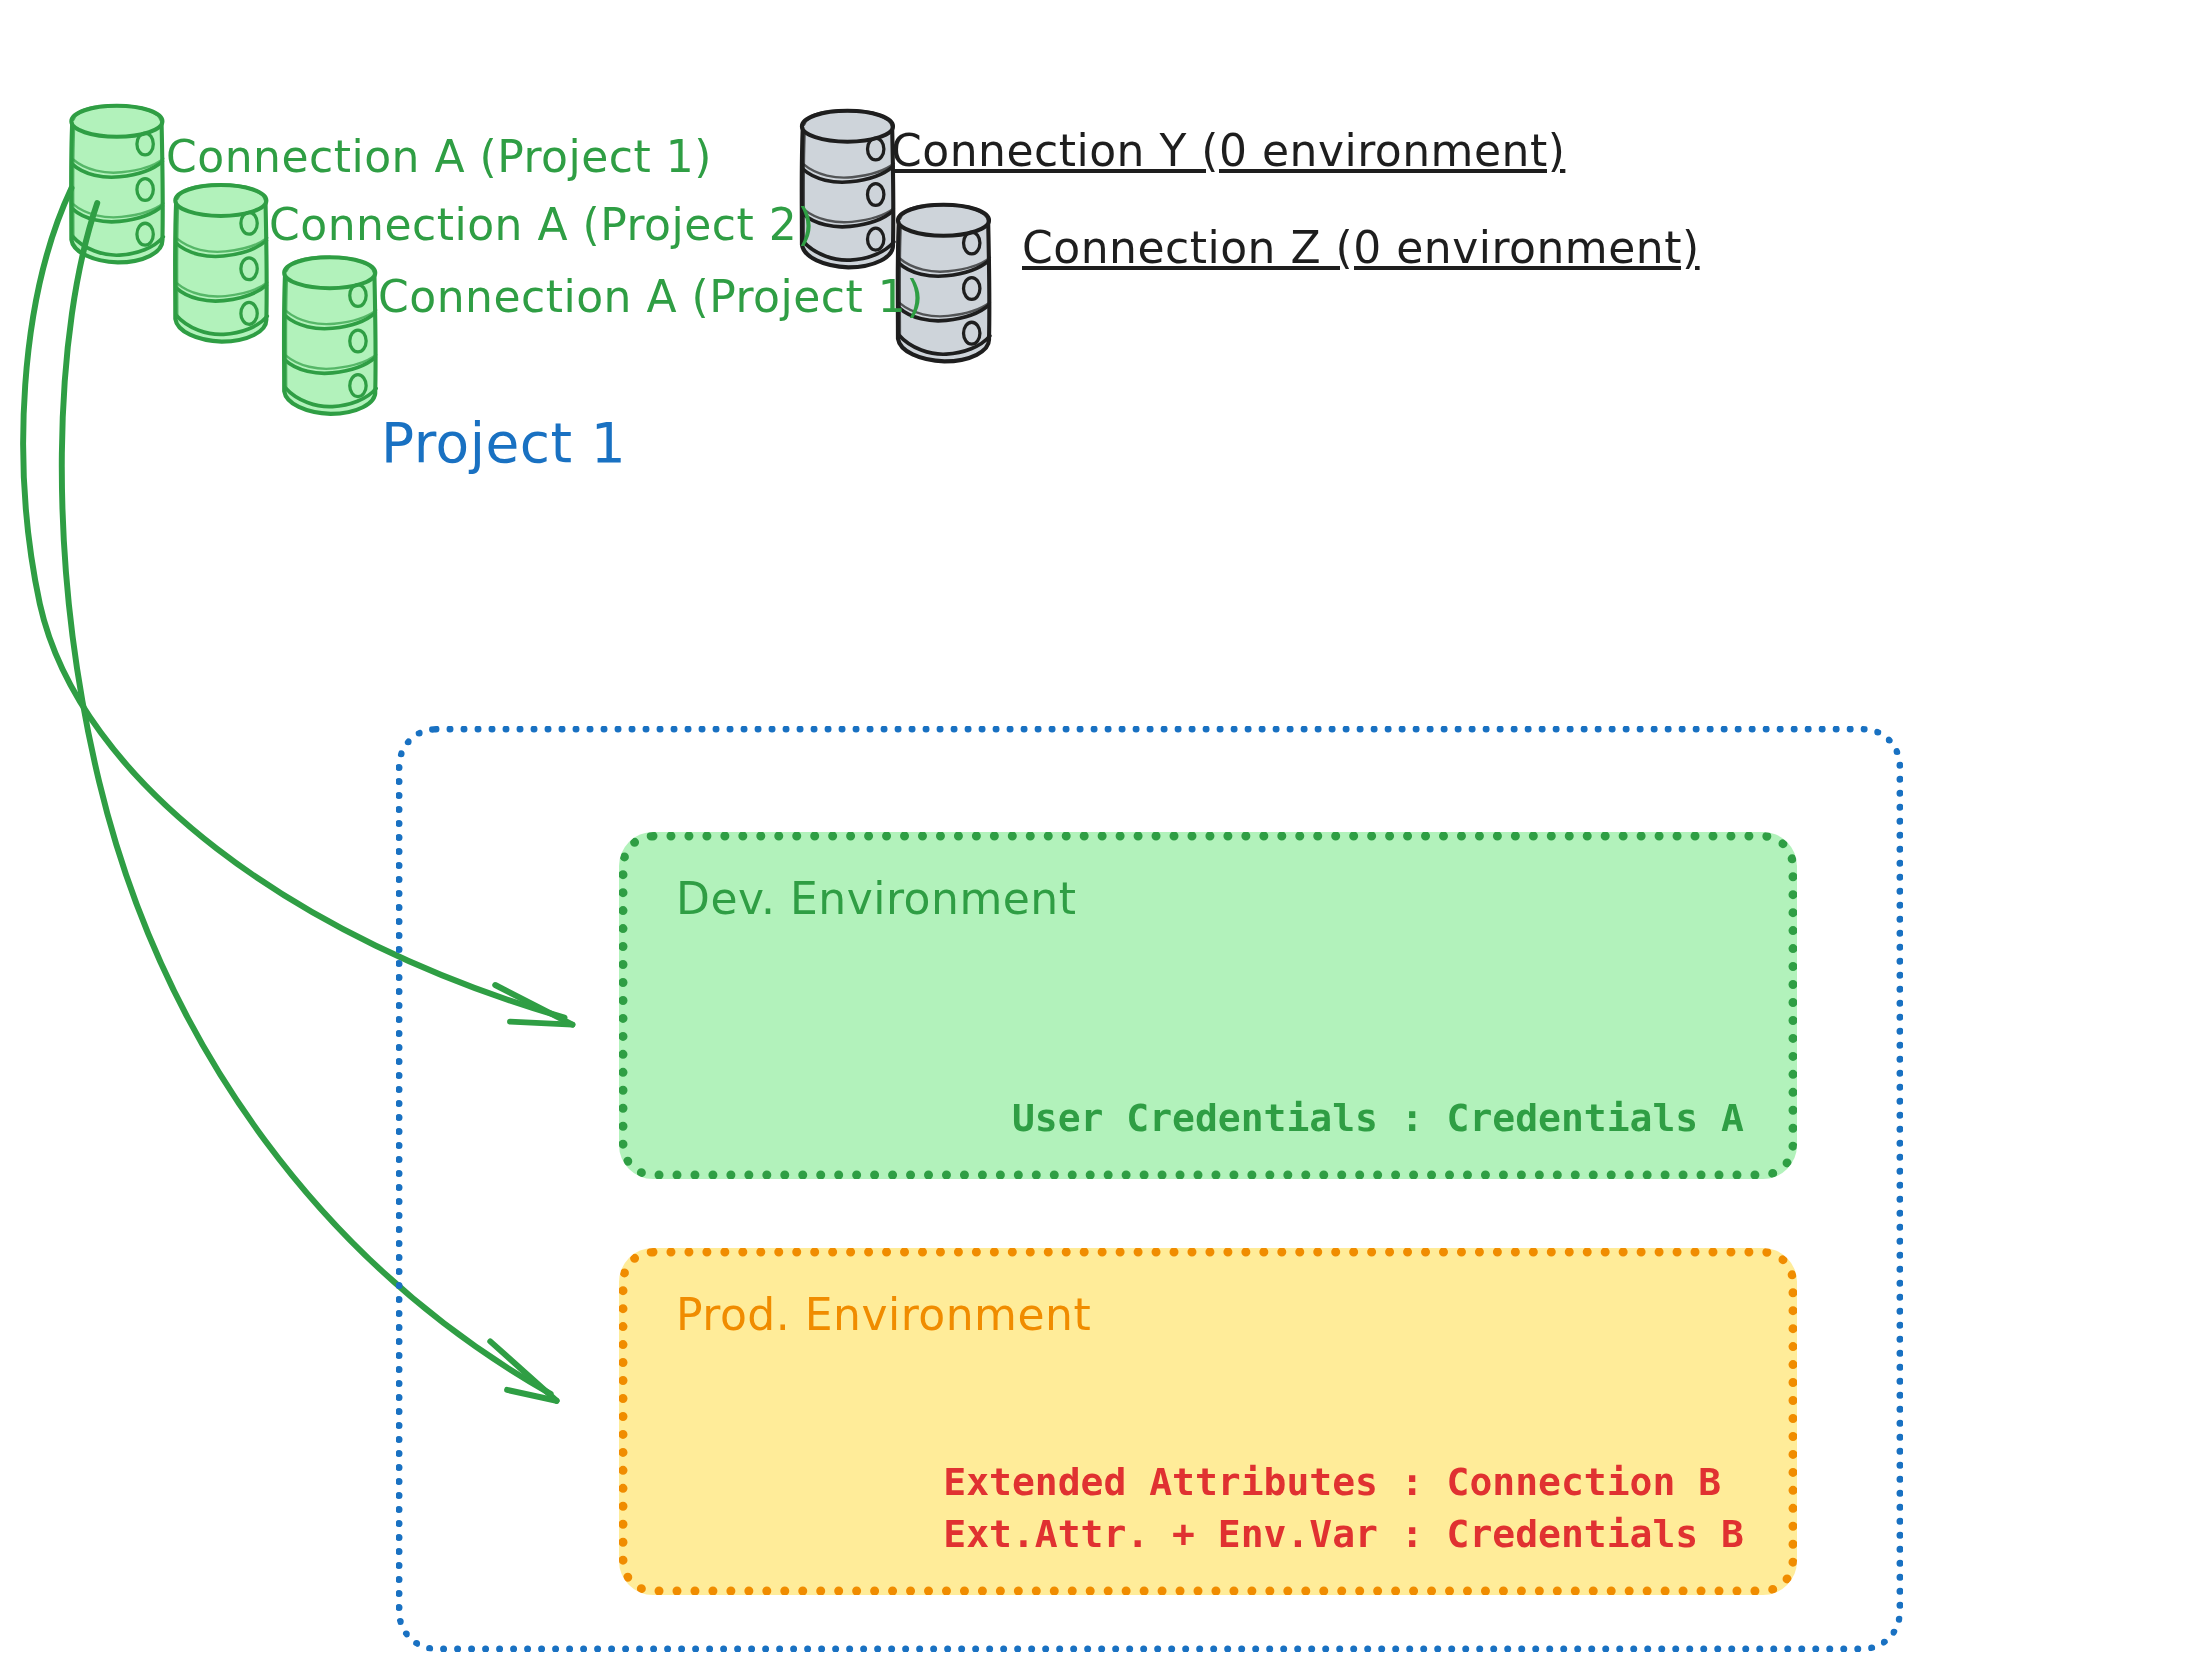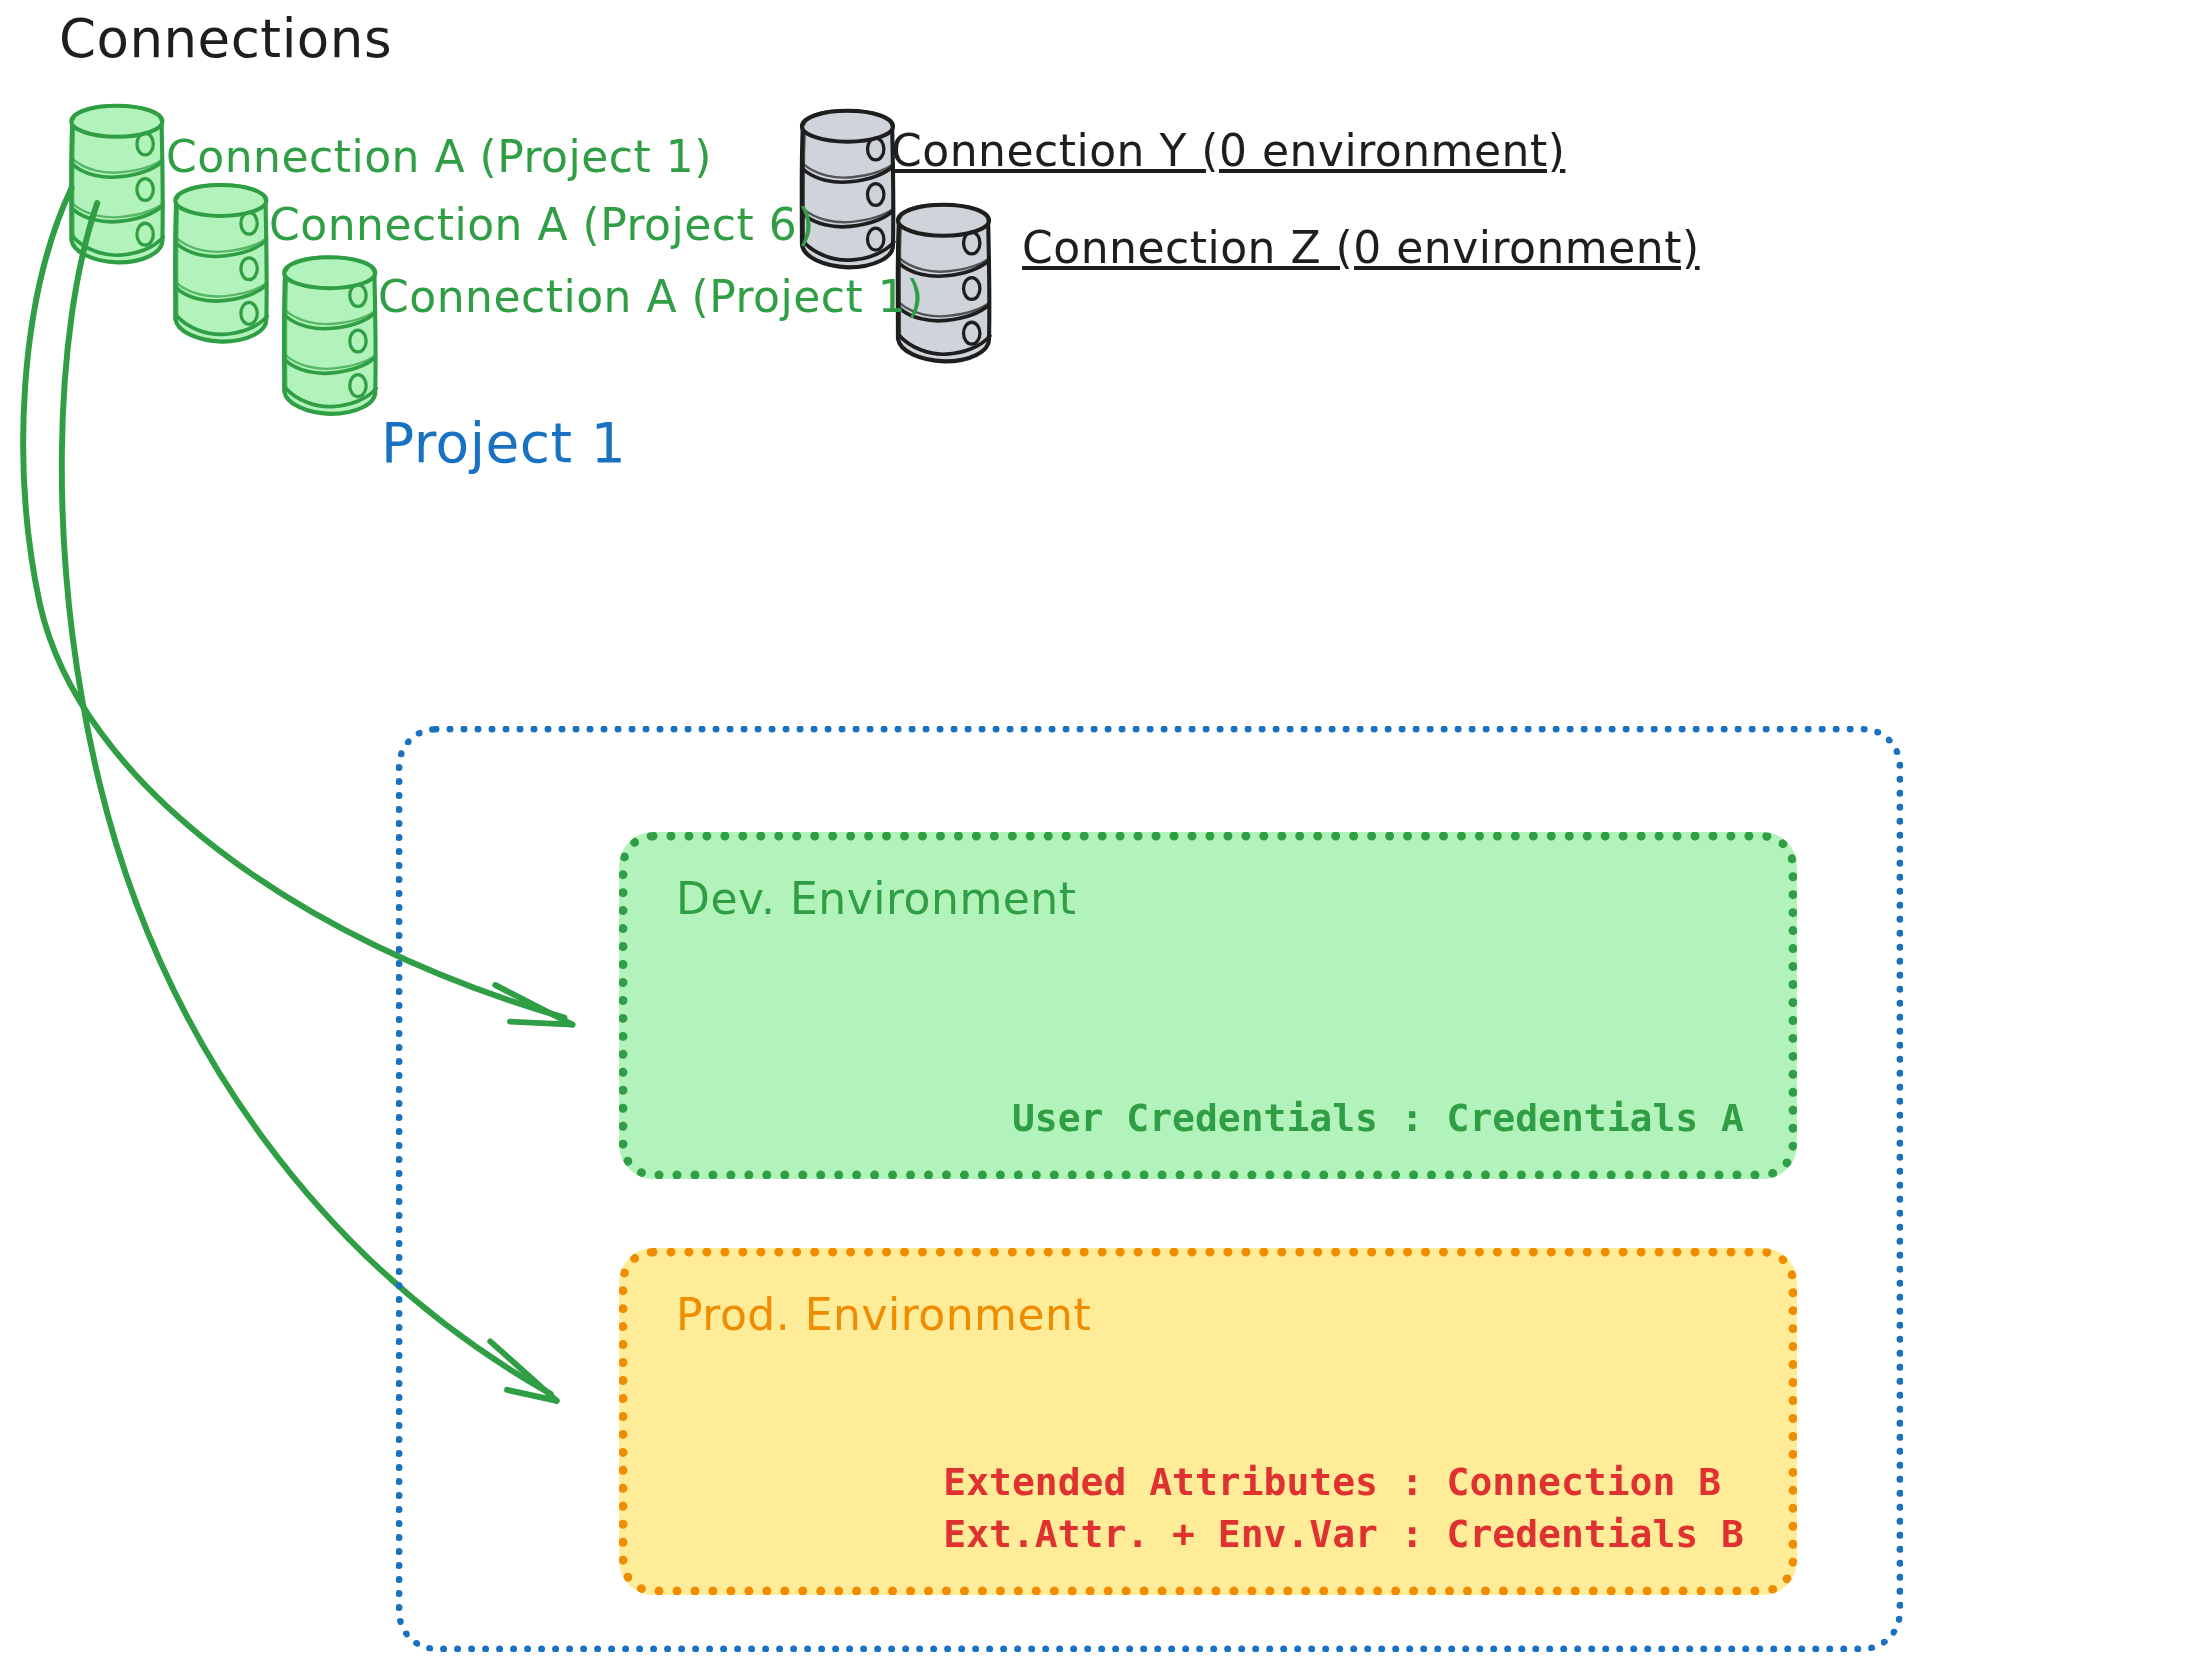--- a/index.html
+++ b/index.html
@@ -183,24 +183,23 @@
       <path d="M515,1032 L578,1035" fill="none" stroke="#2f9e44" stroke-width="6" stroke-linecap="round"></path>
     </g>
 
     <g>
       <path d="M98,205 C55,330 45,560 100,790 C165,1060 330,1280 556,1408" fill="none" stroke="#2f9e44" stroke-width="6" stroke-linecap="round"></path>
       <path d="M495,1355 L562,1415" fill="none" stroke="#2f9e44" stroke-width="6" stroke-linecap="round"></path>
       <path d="M512,1404 L562,1415" fill="none" stroke="#2f9e44" stroke-width="6" stroke-linecap="round"></path>
     </g>
   </svg>
 
-  <div class="lbl hand" id="title-connections">Connections</div>
 
   <div class="lbl hand conn-label-green" id="conn-a1-label">Connection A (Project 1)</div>
-  <div class="lbl hand conn-label-green" id="conn-a2-label">Connection A (Project 6)</div>
+  <div class="lbl hand conn-label-green" id="conn-a2-label">Connection A (Project 2)</div>
   <div class="lbl hand conn-label-green" id="conn-a3-label">Connection A (Project 1)</div>
   <div class="lbl hand conn-label-gray" id="conn-y-label">Connection Y (0 environment)</div>
   <div class="lbl hand conn-label-gray" id="conn-z-label">Connection Z (0 environment)</div>
 
   <div class="lbl hand" id="project-title">Project 1</div>
 
   <div class="project-box">
 
     <div class="env-box prod" style="left:216px; top:515px;">
       <div class="env-title hand prod">Prod. Environment</div>

